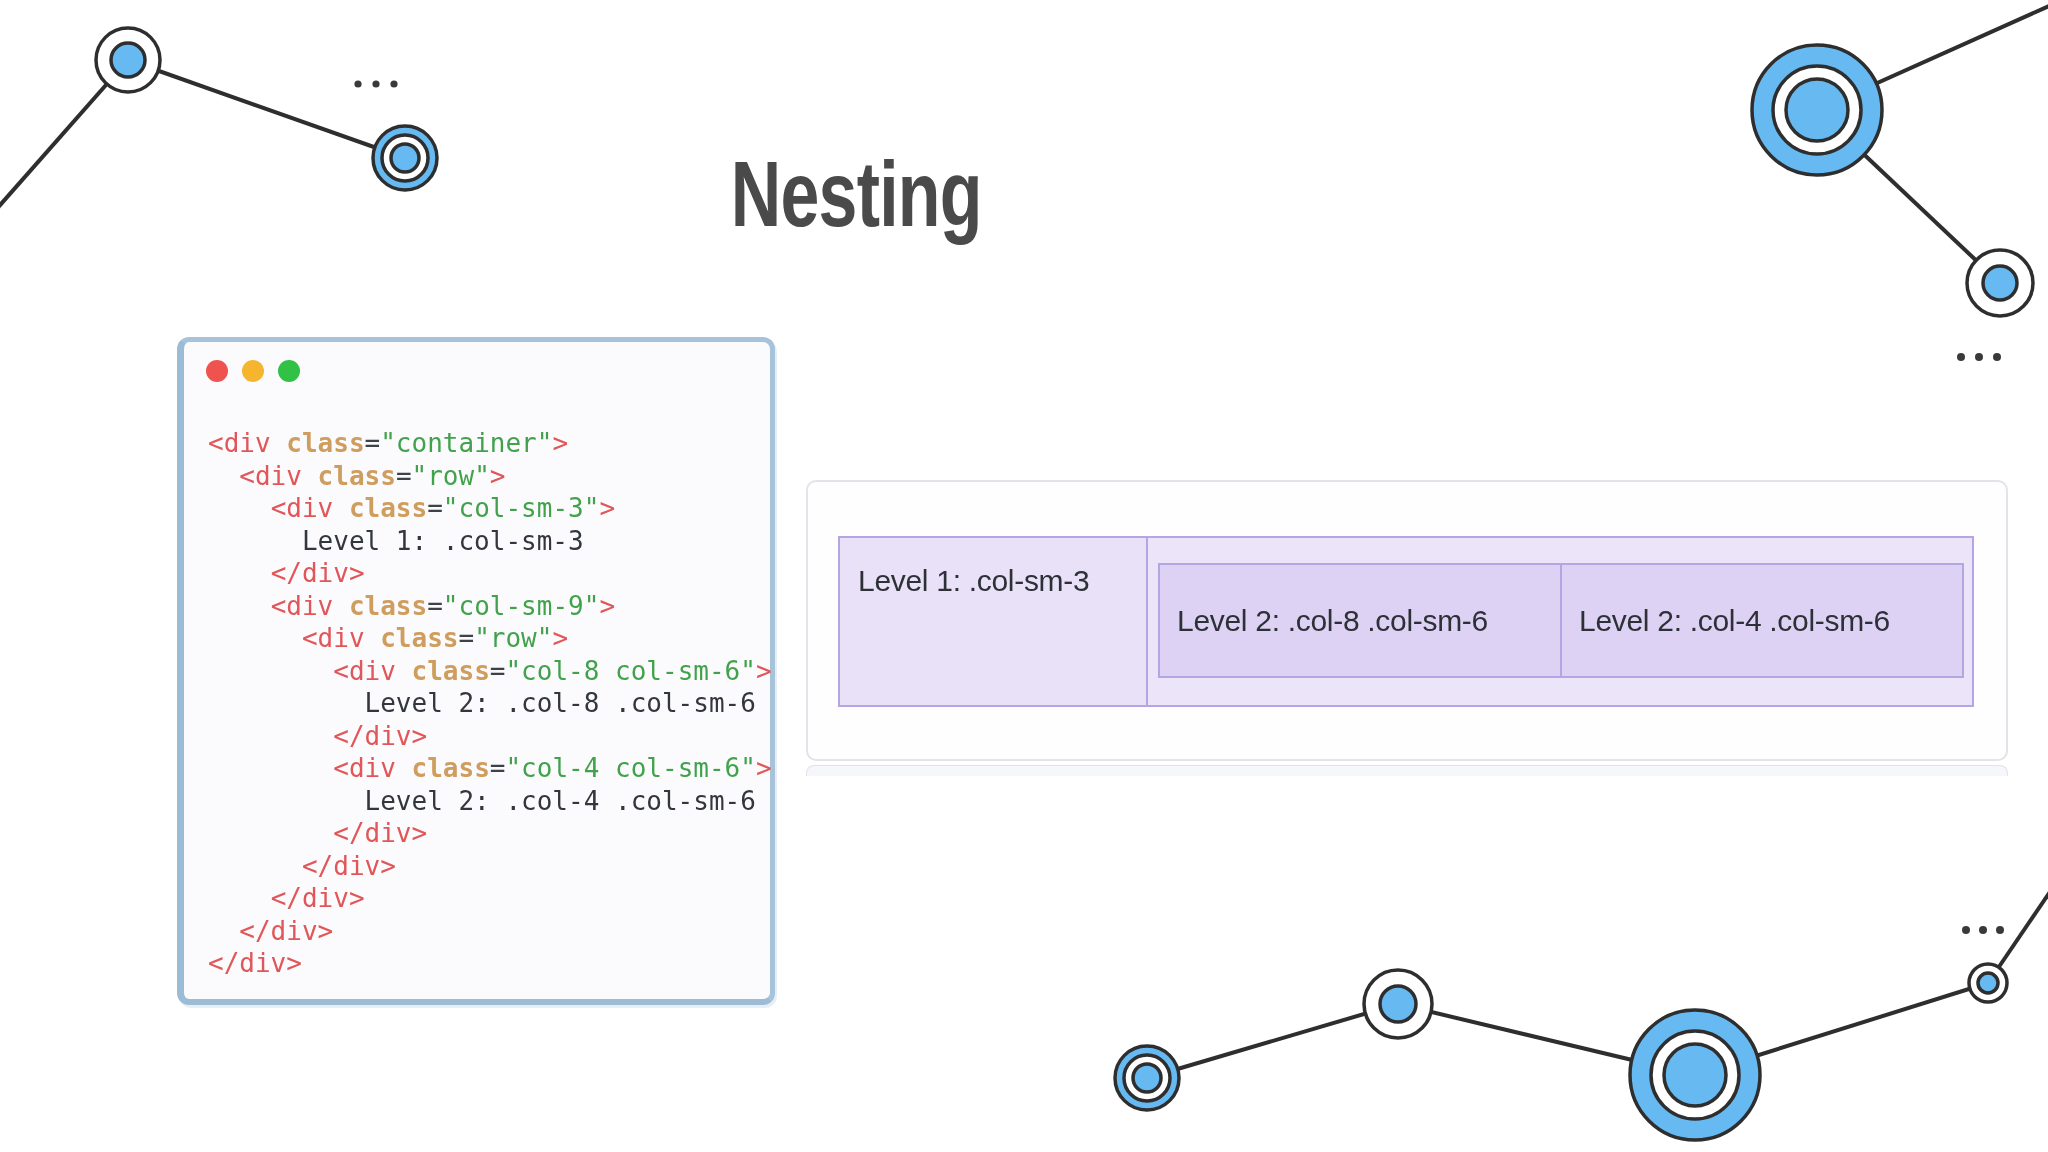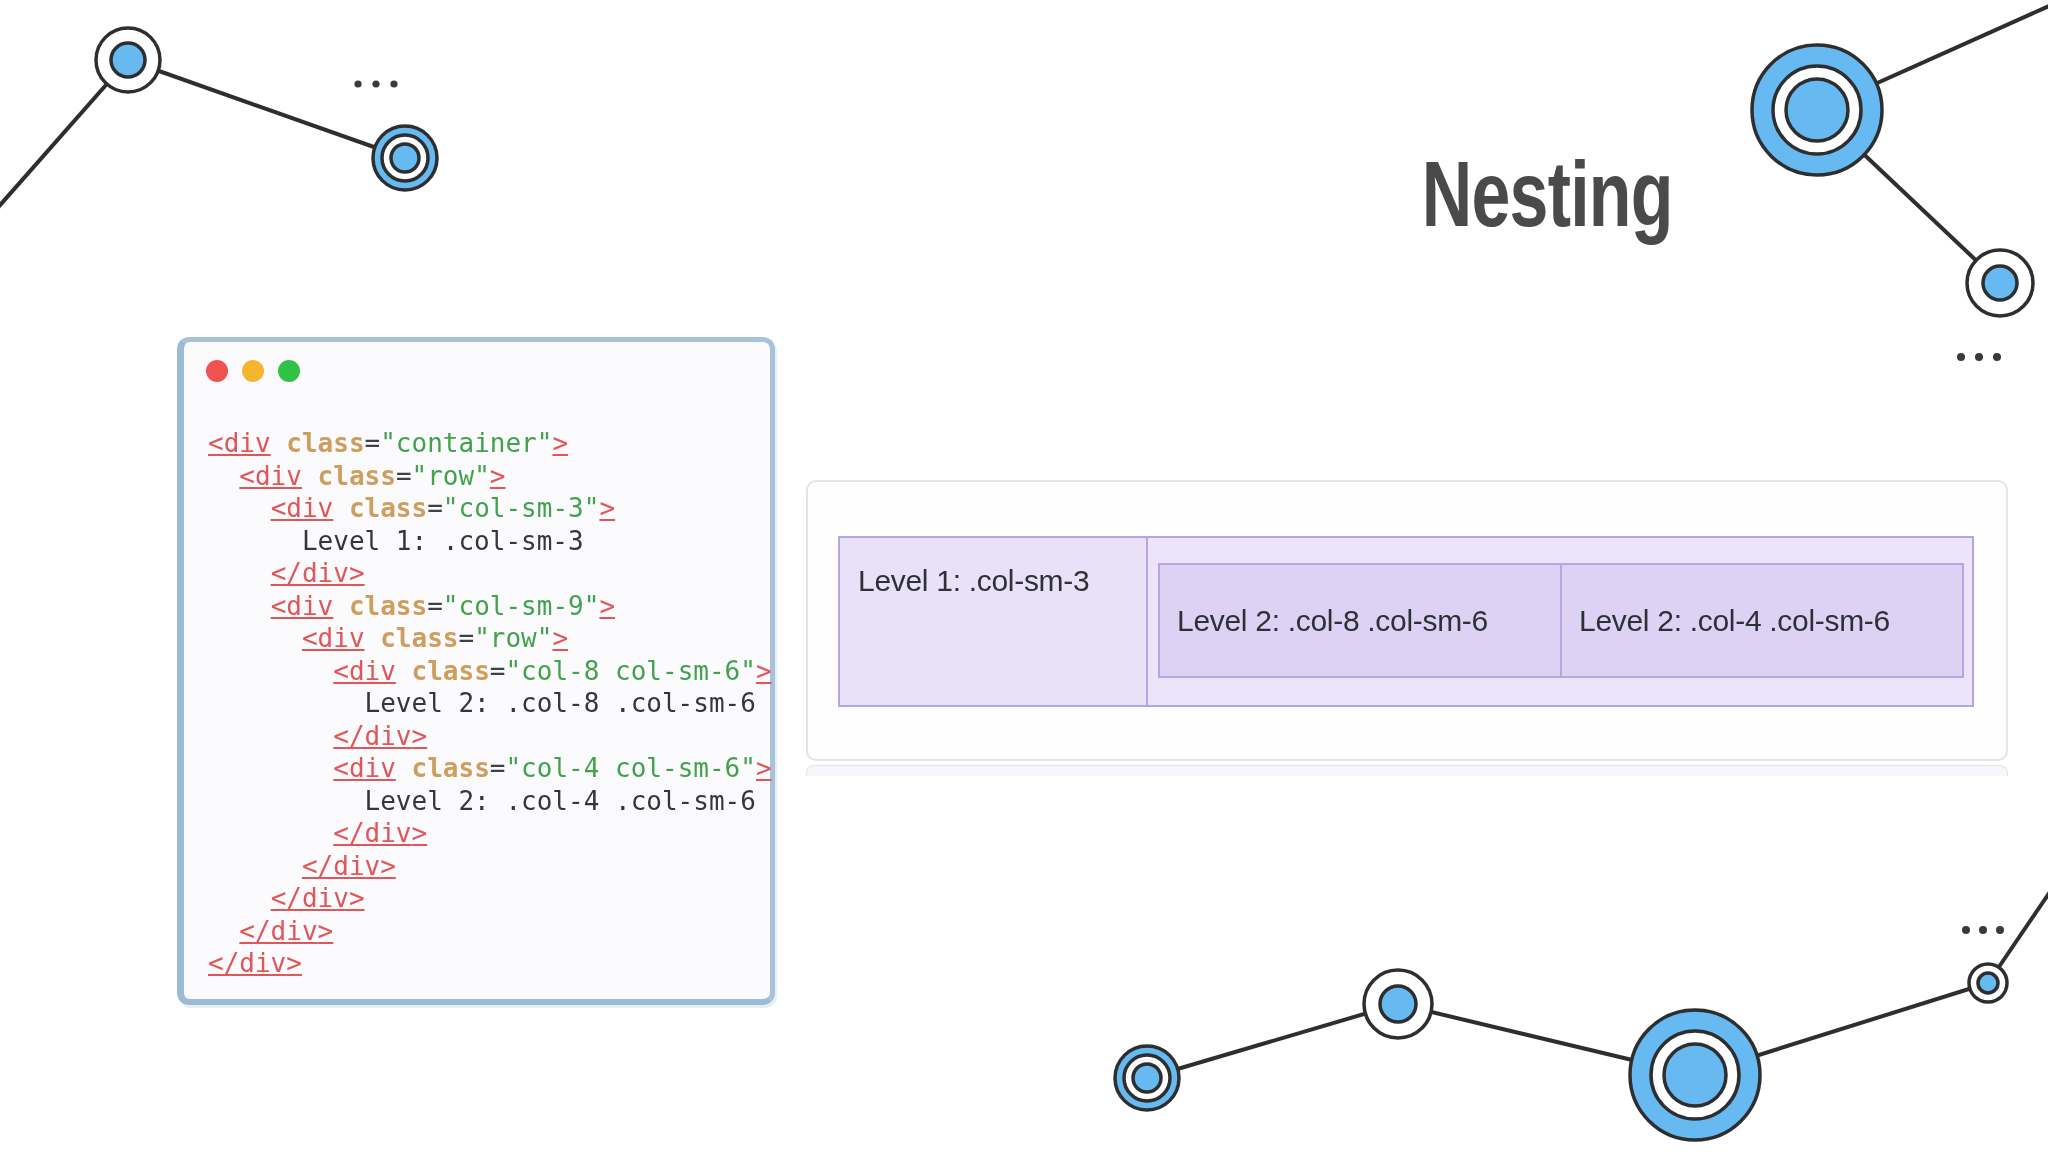--- a/index.html
+++ b/index.html
@@ -3,21 +3,21 @@
 <meta charset="utf-8">
 <style>
   html,body{margin:0;padding:0;}
   body{
     width:2048px;height:1152px;position:relative;overflow:hidden;
     background:#ffffff;font-family:"Liberation Sans",sans-serif;
   }
   
   #deco{position:absolute;left:0;top:0;width:2048px;height:1152px;z-index:0;}
   
-  .title-wrap{position:absolute;left:0;top:80px;width:1712px;text-align:right;z-index:2;}
+  .title-wrap{position:absolute;left:0;top:80px;width:1712px;text-align:center;z-index:2;}
   .title{
     display:inline-block;font-size:92px;font-weight:700;color:var(--title-color,#4a4a4a);
     letter-spacing:-1px;transform:scaleX(.76);transform-origin:center;
     font-family:"Liberation Sans",sans-serif;
   }
   
   .code-window{
     position:absolute;left:177px;top:337px;width:598px;height:668px;box-sizing:border-box;
     background:#fbfbfd;border:5px solid #a6c3d9;border-left:7px solid #9cbcd5;
     border-bottom:6px solid #9cbcd5;border-radius:12px;z-index:2;
@@ -25,21 +25,21 @@
   }
   .traffic-row{display:flex;gap:14px;margin:18px 0 0 22px;}
   .traffic{width:22px;height:22px;border-radius:50%;}
   .t-red{background:var(--traffic-red,#ef5350);}
   .t-yellow{background:var(--traffic-yellow,#f5b52e);}
   .t-green{background:var(--traffic-green,#30c145);}
   .code-pre{
     margin:45px 0 0 24px;font-family:"DejaVu Sans Mono","Liberation Mono",monospace;
     font-size:26px;line-height:32.5px;white-space:pre;color:var(--code-text,#33373d);
   }
-  .tok-tag{color:var(--syntax-tag,#e15658);text-decoration:underline;}
+  .tok-tag{color:var(--syntax-tag,#e15658);}
   .tok-attr{color:var(--syntax-attr,#cf9d5d);font-weight:bold;}
   .tok-str{color:var(--syntax-string,#42a24c);}
   .tok-punct{color:var(--syntax-punct,#3d4148);}
   .tok-text{color:var(--code-text,#33373d);}
   
   .demo-card{
     position:absolute;left:806px;top:480px;width:1202px;height:281px;box-sizing:border-box;
     background:#fefeff;border:2px solid #e3e3e9;border-radius:10px;z-index:1;
   }
   .demo-strip{

